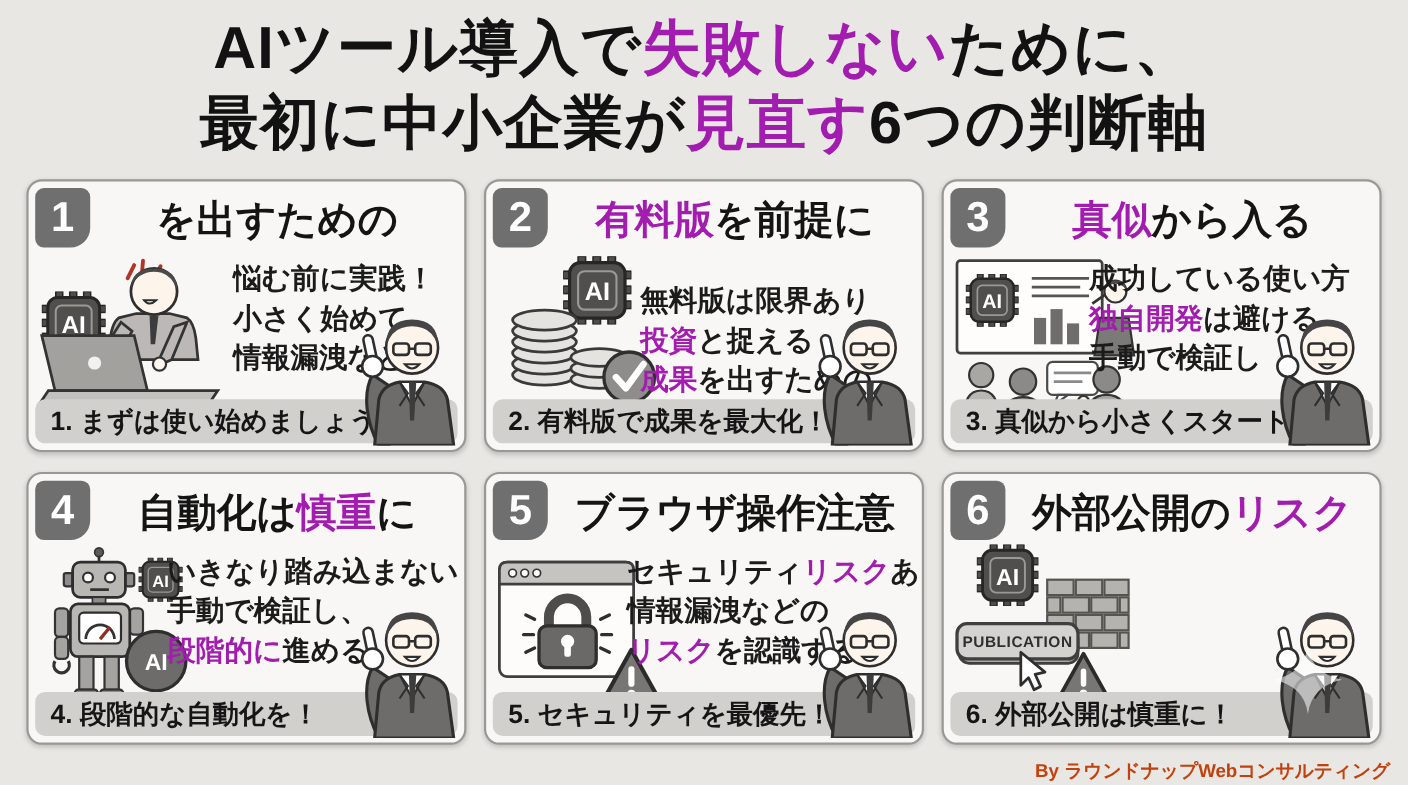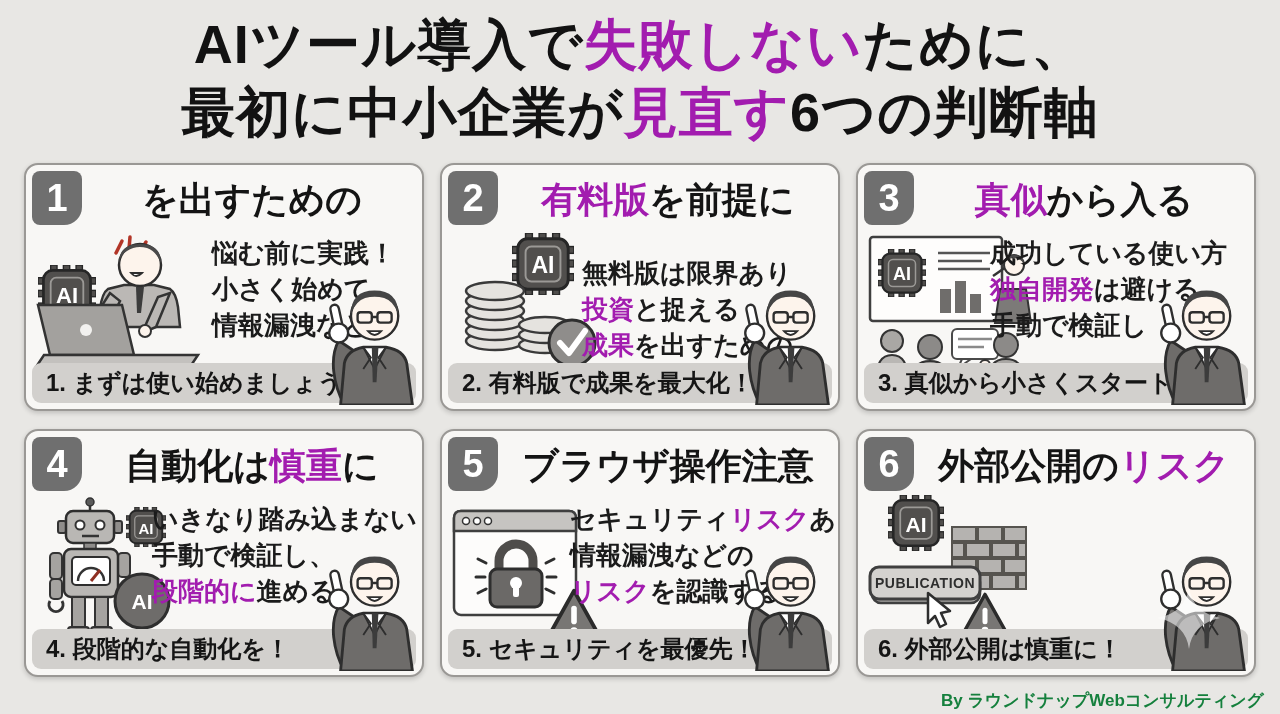--- a/index.html
+++ b/index.html
@@ -55,21 +55,21 @@
     position:absolute;left:6px;right:6px;bottom:6px;height:40px;
     background:#d2d0cd;border-radius:9px;
     display:flex;align-items:center;padding-left:14px;box-sizing:border-box;
     font-size:24px;font-weight:900;color:#151515;z-index:1;white-space:nowrap;
   }
   .illu{position:absolute;z-index:1;}
   .pointing-man{position:absolute;right:2px;bottom:0;width:104px;height:150px;z-index:3;}
   .watermark{position:absolute;right:34px;bottom:26px;width:62px;height:62px;z-index:4;opacity:.55;}
   .footer-credit{
     position:absolute;right:16px;bottom:2px;
-    font-size:17px;font-weight:700;color:#15803d;
+    font-size:17px;font-weight:700;color:#c2410c;
   }
   svg text{font-family:"Liberation Sans","DejaVu Sans",sans-serif;}
 </style>
 </head>
 <body>
 
 <svg width="0" height="0" style="position:absolute" aria-hidden="true">
   <defs>
     <symbol id="sym-chip" viewBox="0 0 64 64">
       <g stroke="#262626" stroke-width="1.5" fill="#4f4d4b">

